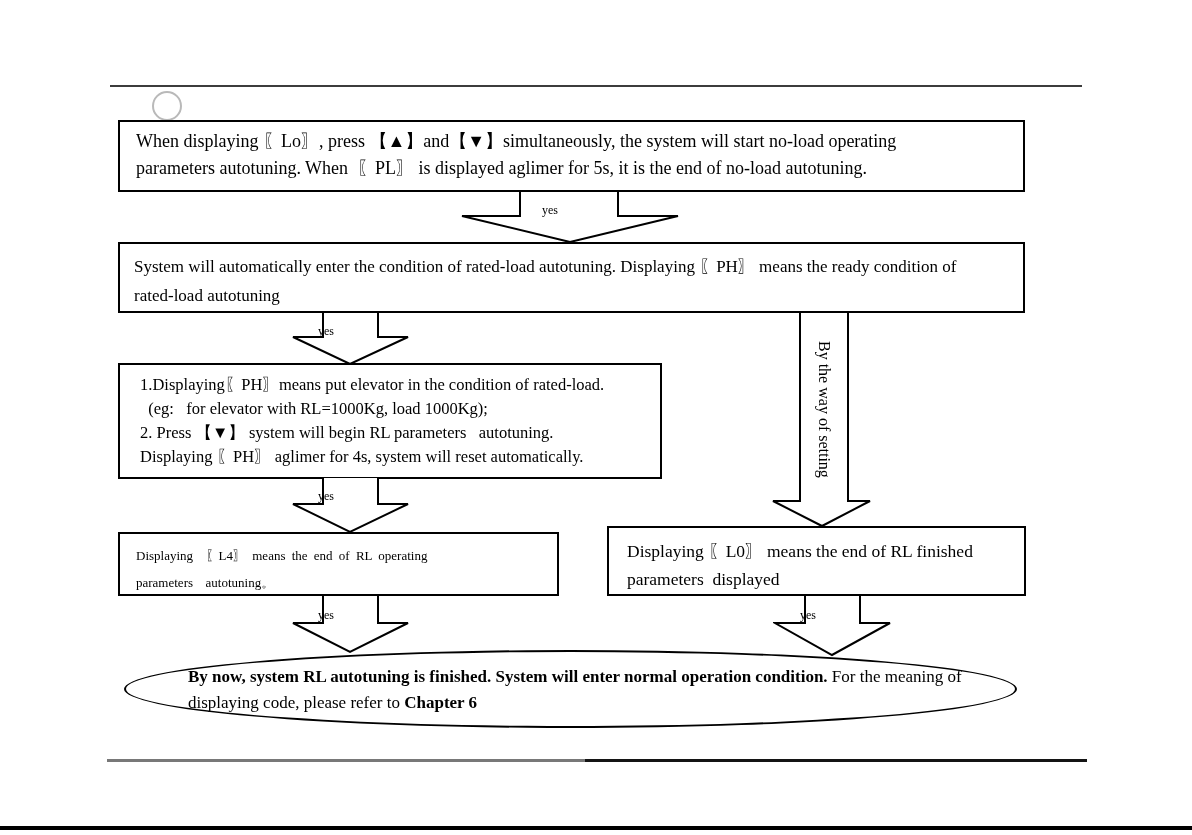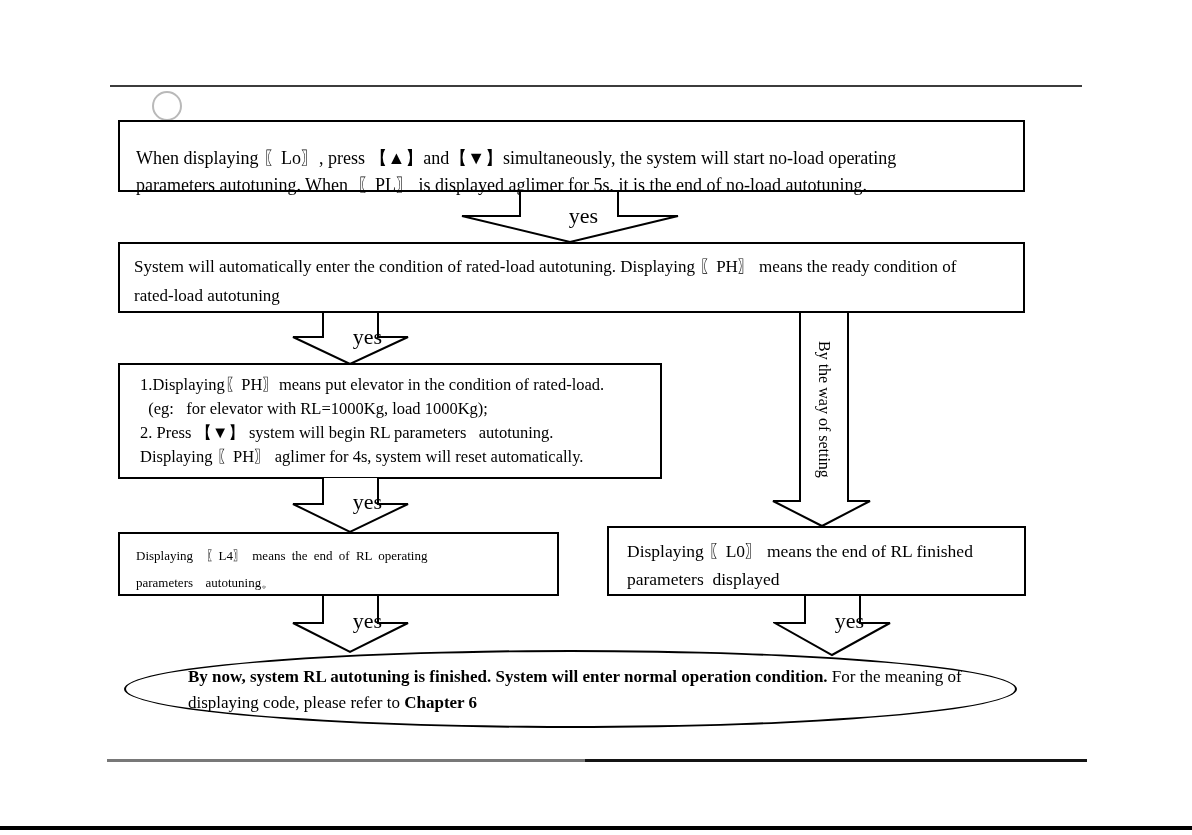--- a/index.html
+++ b/index.html
@@ -4,28 +4,28 @@
 <style>
   html,body{margin:0;padding:0;background:#fff;}
   .page{
     position:relative;width:1192px;height:835px;background:#ffffff;overflow:hidden;
     font-family:"Liberation Serif","DejaVu Serif","DejaVu Sans",serif;color:#000;
   }
   .abs{position:absolute;}
   .rule{position:absolute;}
   .box{position:absolute;border:2px solid #000;background:#fff;box-sizing:border-box;}
   .ln{white-space:pre-wrap;}
-  .yes{position:absolute;font-size:22px;text-align:right;color:#000;}
+  .yes{position:absolute;font-size:12px;text-align:left;color:#000;}
   .arrow{position:absolute;display:block;}
   .circle-mark{position:absolute;border:2px solid #b9b9b9;border-radius:50%;background:#fff;}
 
   #top-rule{left:110px;top:85px;width:972px;height:2px;background:#3c3c3c;}
   #page-circle{left:152px;top:91px;width:26px;height:26px;}
 
-  #b1{left:118px;top:120px;width:907px;height:72px;padding:23px 16px;font-size:18px;line-height:27px;}
+  #b1{left:118px;top:120px;width:907px;height:72px;padding:6px 16px;font-size:18px;line-height:27px;}
   #b2{left:118px;top:242px;width:907px;height:71px;padding:8px 14px;font-size:17px;line-height:29px;}
   #b3{left:118px;top:363px;width:544px;height:116px;padding:8px 20px;font-size:16.5px;line-height:24px;}
   #b4{left:118px;top:532px;width:441px;height:64px;padding:8px 16px;font-size:13px;line-height:27px;word-spacing:3px;}
   #b5{left:607px;top:526px;width:419px;height:70px;padding:9px 18px;font-size:17.5px;line-height:28px;}
 
   #arrow1{left:460px;top:192px;}
   #arrow2{left:291px;top:313px;}
   #arrow3{left:291px;top:478px;}
   #arrow4{left:291px;top:596px;}
   #arrow5{left:773px;top:596px;}

